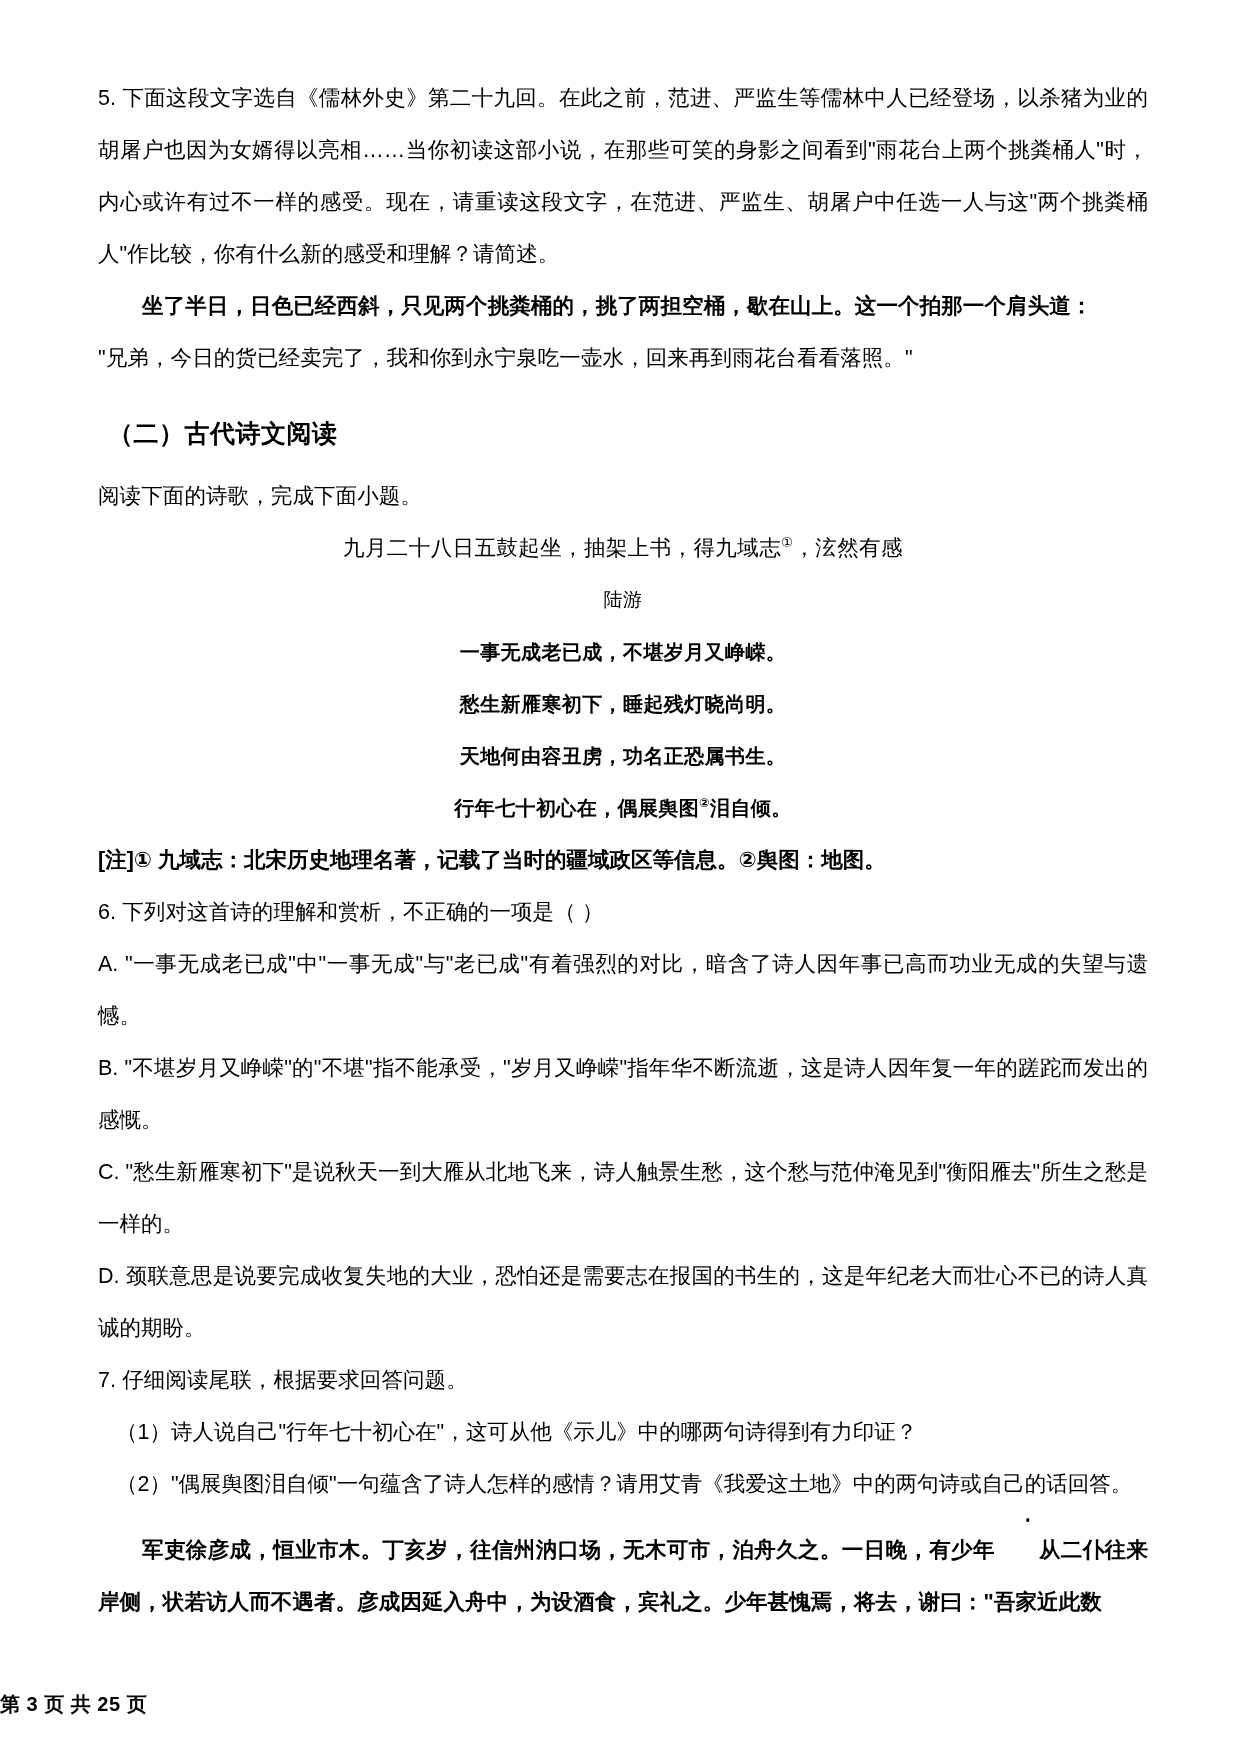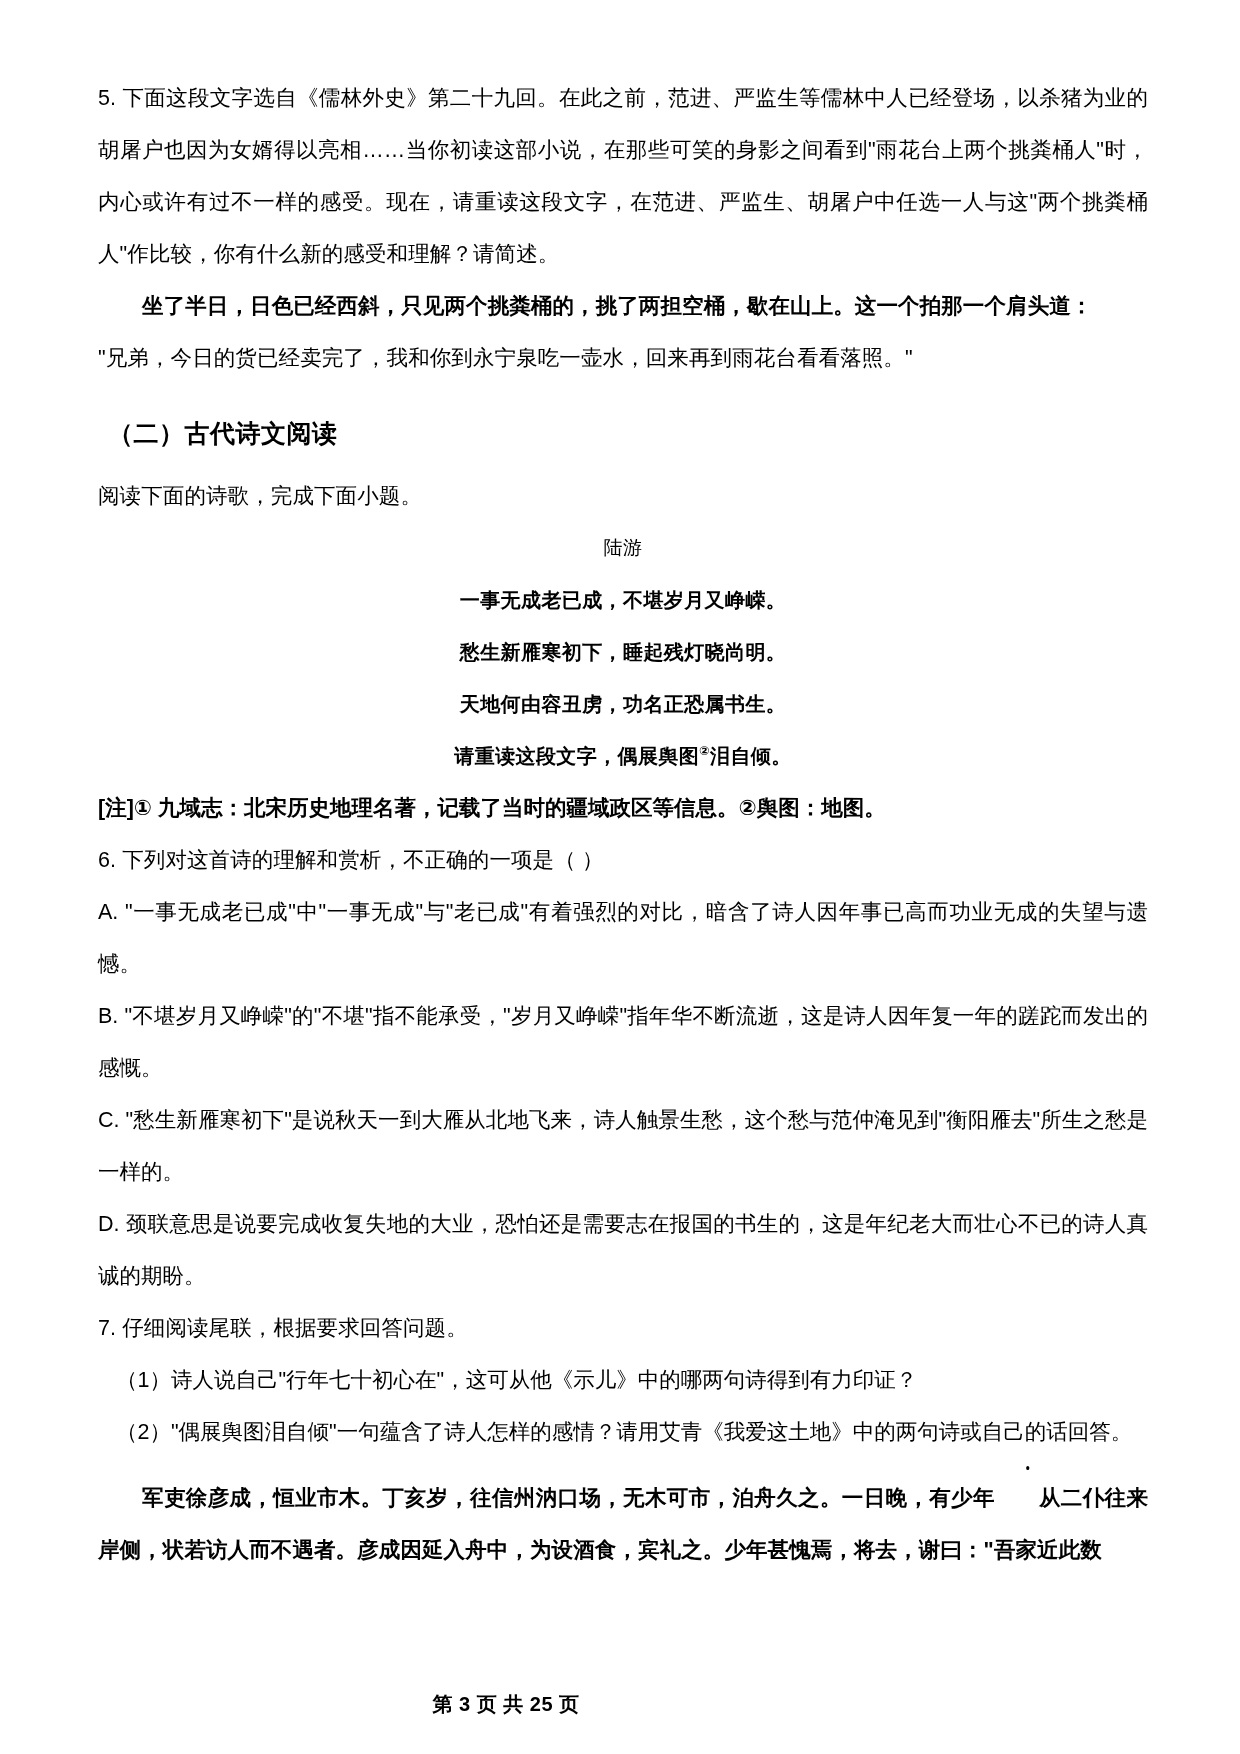--- a/index.html
+++ b/index.html
@@ -114,21 +114,21 @@
     background: #000;
     border-radius: 50%;
   }
 
   
   .footer {
     position: absolute;
     left: 0;
     bottom: 36px;
     width: 1012px;
-    text-align: center;
+    text-align: left;
     font-size: 20px;
     font-weight: bold;
     letter-spacing: 0.5px;
   }
 </style>
 </head>
 <body>
 
 <div class="page">
 
@@ -139,25 +139,26 @@
 
   <div class="spacer-md"></div>
 
   <h2 class="section-heading">（二）古代诗文阅读</h2>
 
   <div class="spacer-sm"></div>
 
   <p class="para">阅读下面的诗歌，完成下面小题。</p>
 
   <div class="poem">
+    <div class="poem-title"><span>九月二十八日五鼓起坐，抽架上书，得九域志</span><sup class="note">①</sup><span>，泫然有感</span></div>
     <div class="poem-author">陆游</div>
     <div class="poem-line">一事无成老已成，不堪岁月又峥嵘。</div>
     <div class="poem-line">愁生新雁寒初下，睡起残灯晓尚明。</div>
     <div class="poem-line">天地何由容丑虏，功名正恐属书生。</div>
-    <div class="poem-line"><span>请重读这段文字，偶展舆图</span><sup class="note">②</sup><span>泪自倾。</span></div>
+    <div class="poem-line"><span>行年七十初心在，偶展舆图</span><sup class="note">②</sup><span>泪自倾。</span></div>
   </div>
 
   <p class="note-line">[注]① 九域志：北宋历史地理名著，记载了当时的疆域政区等信息。②舆图：地图。</p>
 
   <p class="para">6. 下列对这首诗的理解和赏析，不正确的一项是（  ）</p>
 
   <p class="choice">A. "一事无成老已成"中"一事无成"与"老已成"有着强烈的对比，暗含了诗人因年事已高而功业无成的失望与遗憾。</p>
   <p class="choice">B. "不堪岁月又峥嵘"的"不堪"指不能承受，"岁月又峥嵘"指年华不断流逝，这是诗人因年复一年的蹉跎而发出的感慨。</p>
   <p class="choice">C. "愁生新雁寒初下"是说秋天一到大雁从北地飞来，诗人触景生愁，这个愁与范仲淹见到"衡阳雁去"所生之愁是一样的。</p>
   <p class="choice">D. 颈联意思是说要完成收复失地的大业，恐怕还是需要志在报国的书生的，这是年纪老大而壮心不已的诗人真诚的期盼。</p>

